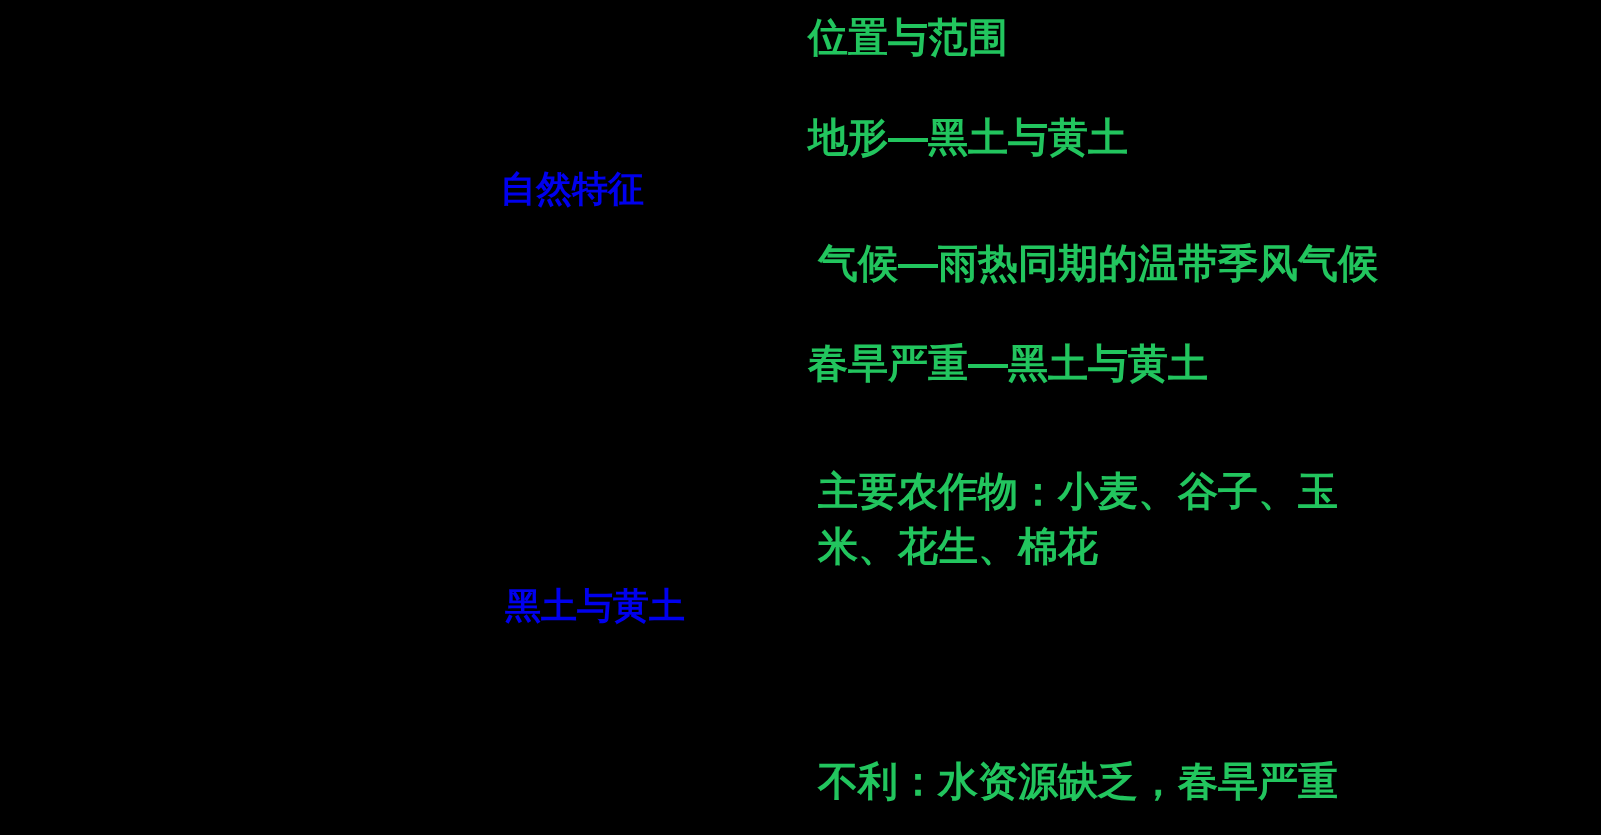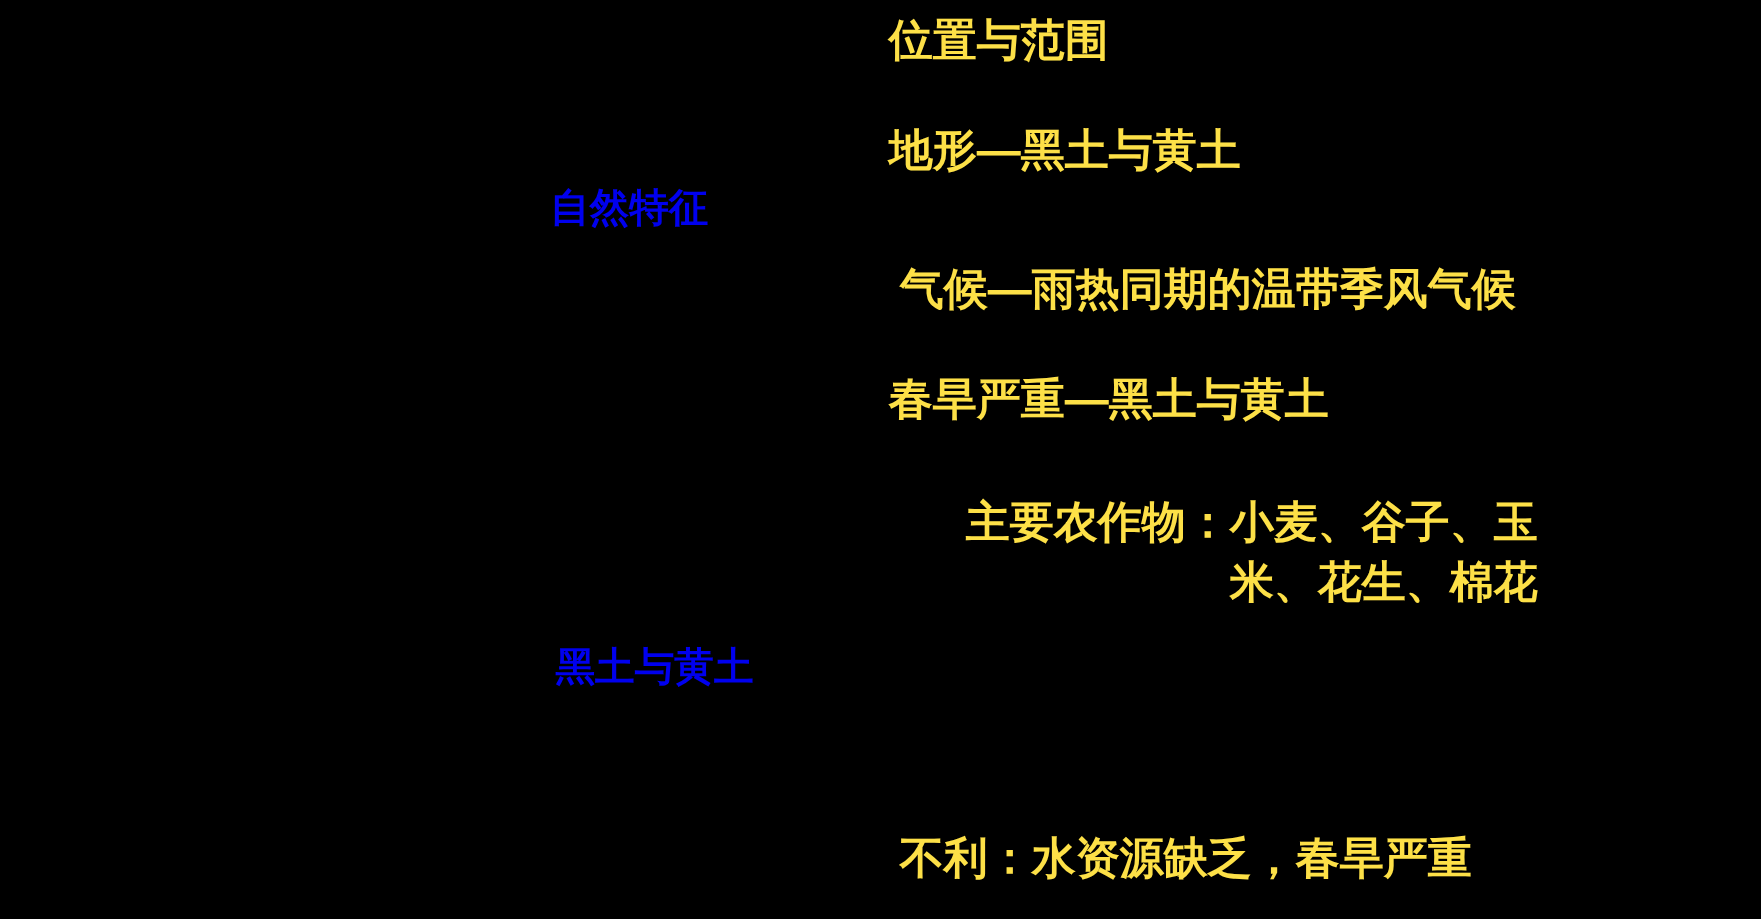--- a/index.html
+++ b/index.html
@@ -18,36 +18,36 @@
     position: absolute;
     inset: 0;
   }
   .txt {
     position: absolute;
     font-weight: bold;
     white-space: pre-wrap;
     line-height: 1.38;
   }
   .item {
-    color: #fde047;
+    color: #22c55e;
     font-size: 40px;
   }
   .group-label {
     color: #0000ee;
     font-size: 36px;
   }
   
   .pos-label-natural   { left: 500px; top: 164px; }
   .pos-item-location   { left: 808px; top: 10px;  }
   .pos-item-terrain    { left: 808px; top: 110px; }
   .pos-item-climate    { left: 818px; top: 236px; }
   .pos-item-soil       { left: 808px; top: 336px; }
   
   .pos-label-agri      { left: 505px; top: 581px; }
-  .pos-item-crops      { left: 818px; top: 448px; width: 580px; text-align: right; }
+  .pos-item-crops      { left: 818px; top: 464px; width: 580px; }
   .pos-item-favorable  { left: 818px; top: 606px; width: 580px; }
   .pos-item-unfavorable{ left: 818px; top: 754px; }
 </style>
 </head>
 <body>
 
 <div class="canvas">
 
   <div class="txt group-label pos-label-natural">自然特征</div>
 

